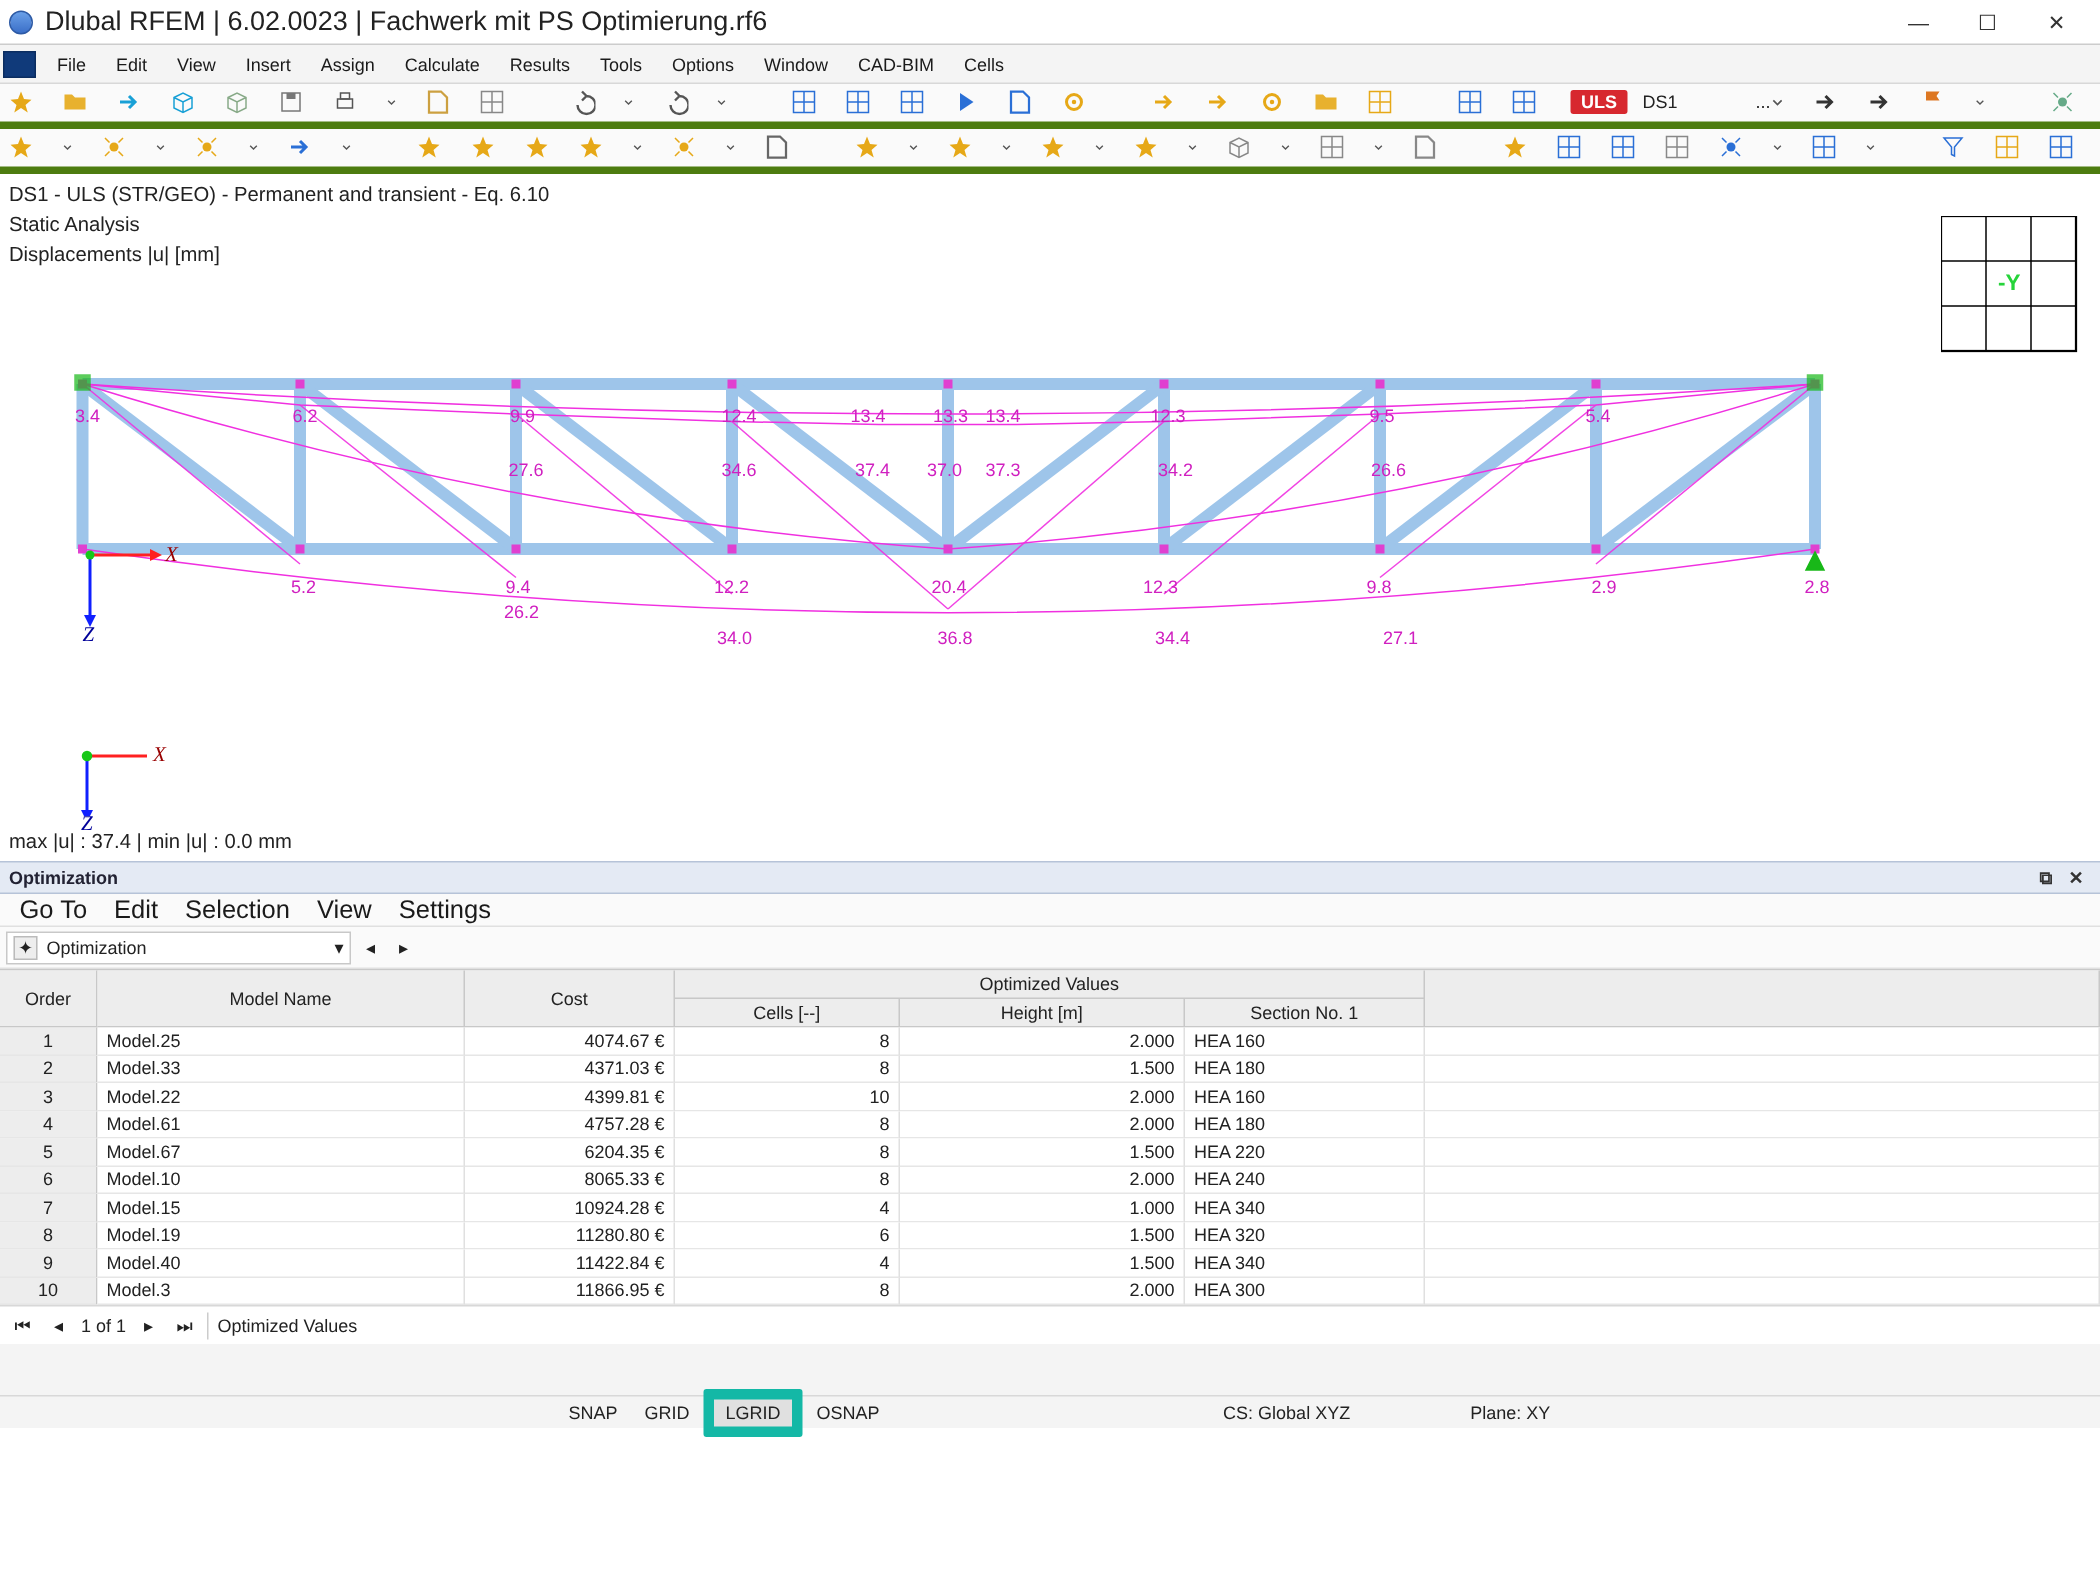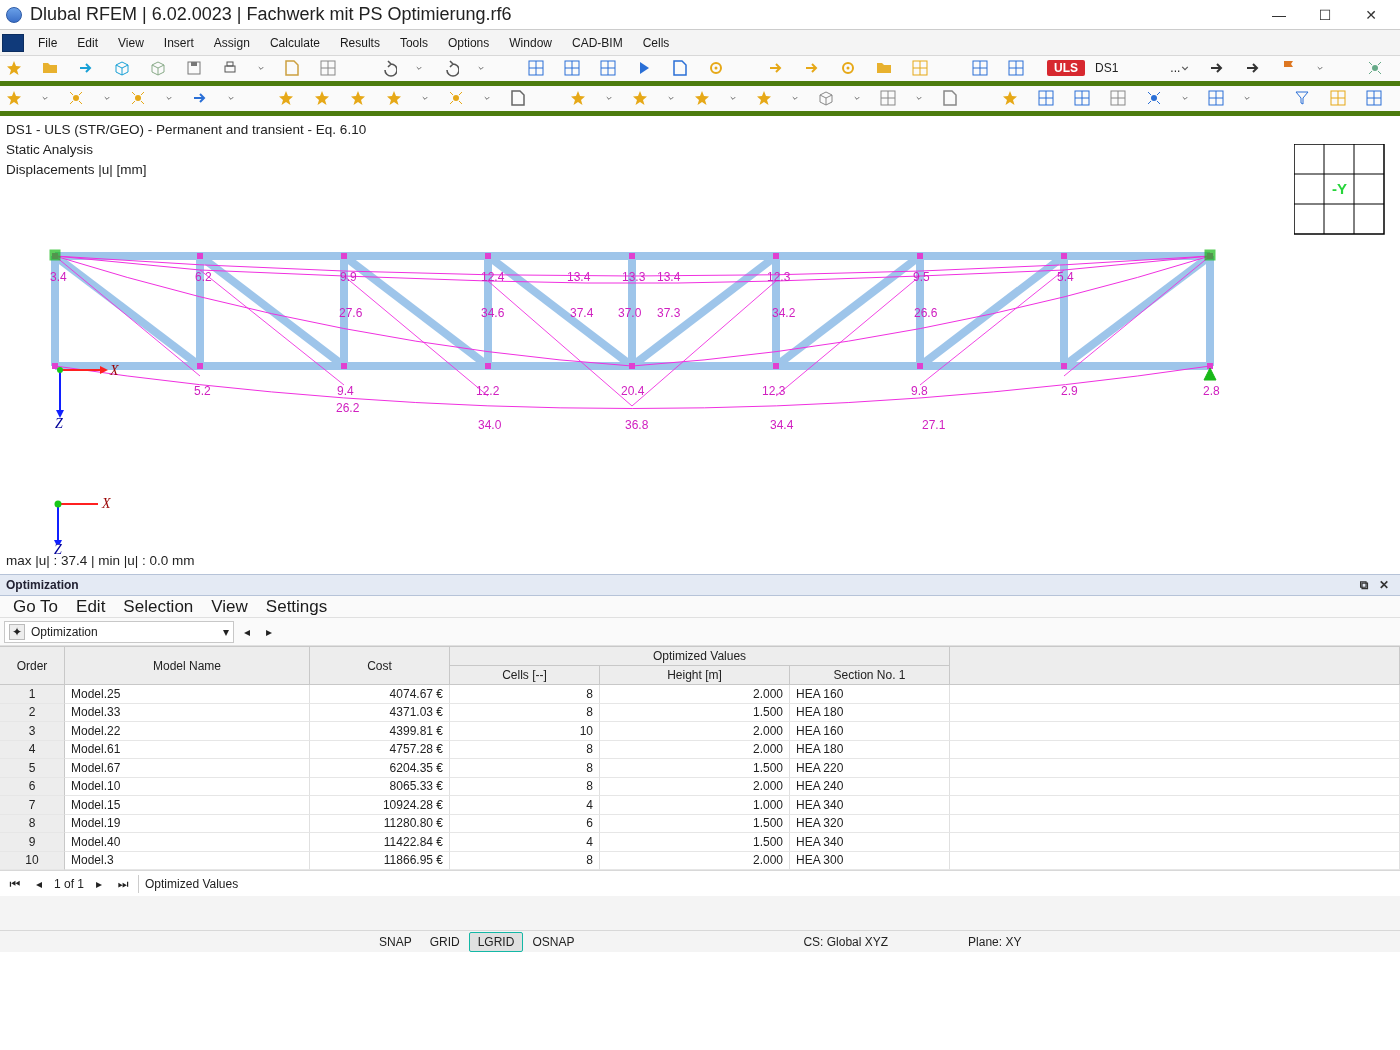--- a/index.html
+++ b/index.html
@@ -39,21 +39,21 @@
   .th.span { grid-column: 4 / 7; }
   .td { border-right:1px solid #e0e0e0; border-bottom:1px solid #e6e6e6; padding:2px 6px; font-size:12px; height:18.5px; display:flex; align-items:center; background:#fff;}
   .td.num { justify-content:flex-end; }
   .td.order { justify-content:center; background:#ededed; border-right:1px solid #c8c8c8; }
   .pager { height:26px; border-top:1px solid #d8d8d8; display:flex; align-items:center; padding:0 6px; gap:6px; background:#fff;}
   .pager .nav { width:18px; height:18px; display:flex; align-items:center; justify-content:center; }
   .pager .sep2 { width:1px; height:18px; background:#ccc; }
   .statusbar { height:22px; border-top:1px solid #d8d8d8; display:flex; align-items:center; background:#f4f4f4; font-size:12px; }
   .statusbar .seg { padding:2px 10px; }
   .statusbar .btnseg { padding:2px 8px; border:1px solid transparent; }
-  .statusbar .btnseg.active { background:#e0e0e0; border:1px solid #14b8a6; border-radius:2px;}
+  .statusbar .btnseg.active { background:#e0e0e0; border:7px solid #14b8a6; border-radius:2px;}
   .empty-strip { height:34px; background:#f4f4f4; }
   svg.trussfig { display:block; }
 </style>
 </head>
 <body>
 
 <div class="titlebar">
   <div class="app-icon"></div>
   <div class="titlebar-title">Dlubal RFEM | 6.02.0023 | Fachwerk mit PS Optimierung.rf6</div>
   <div class="winbtn">—</div>

